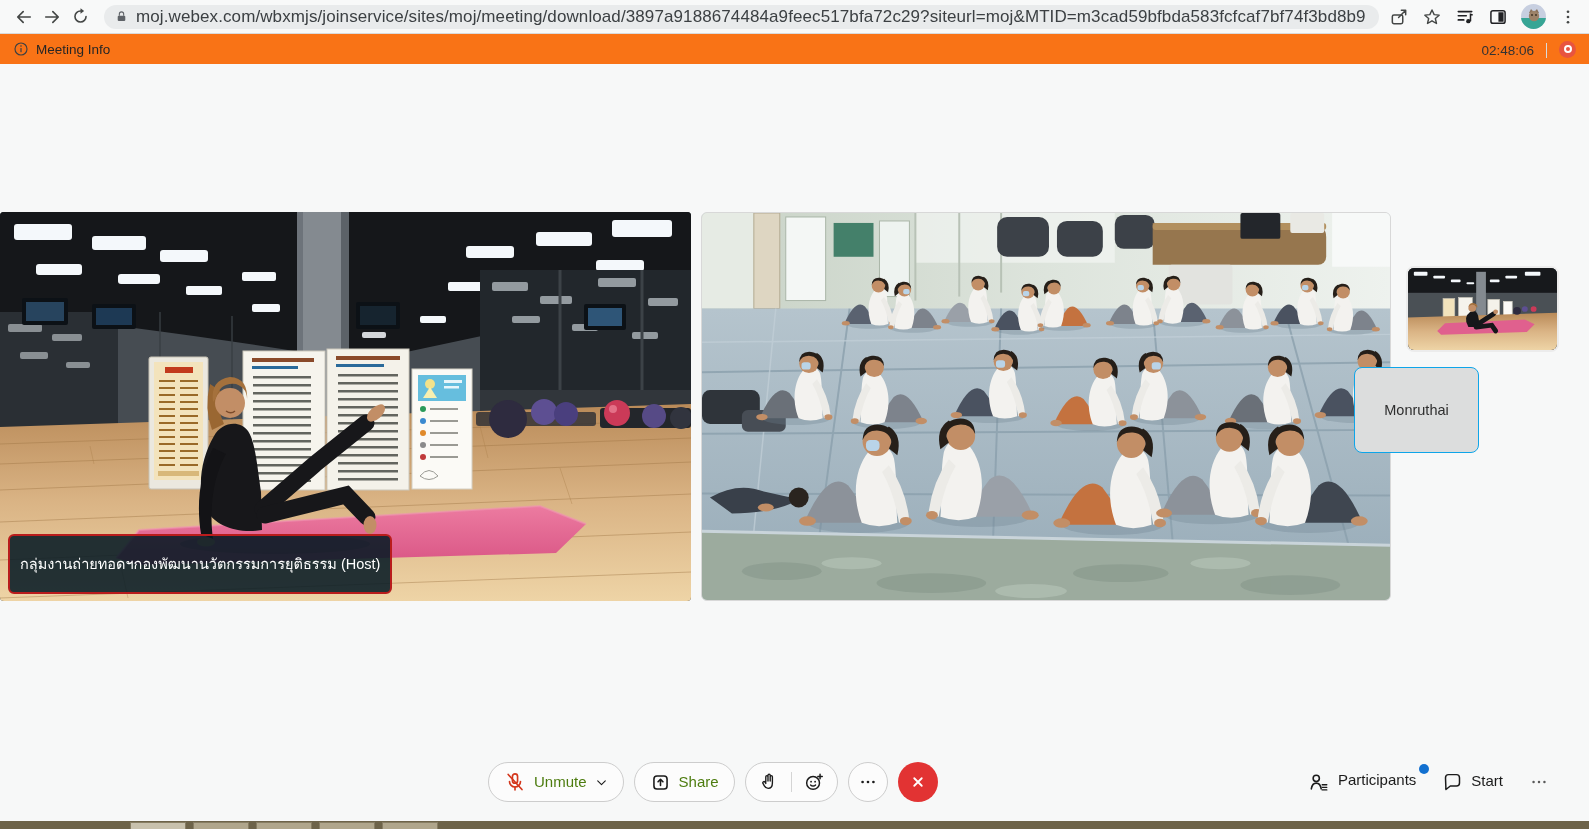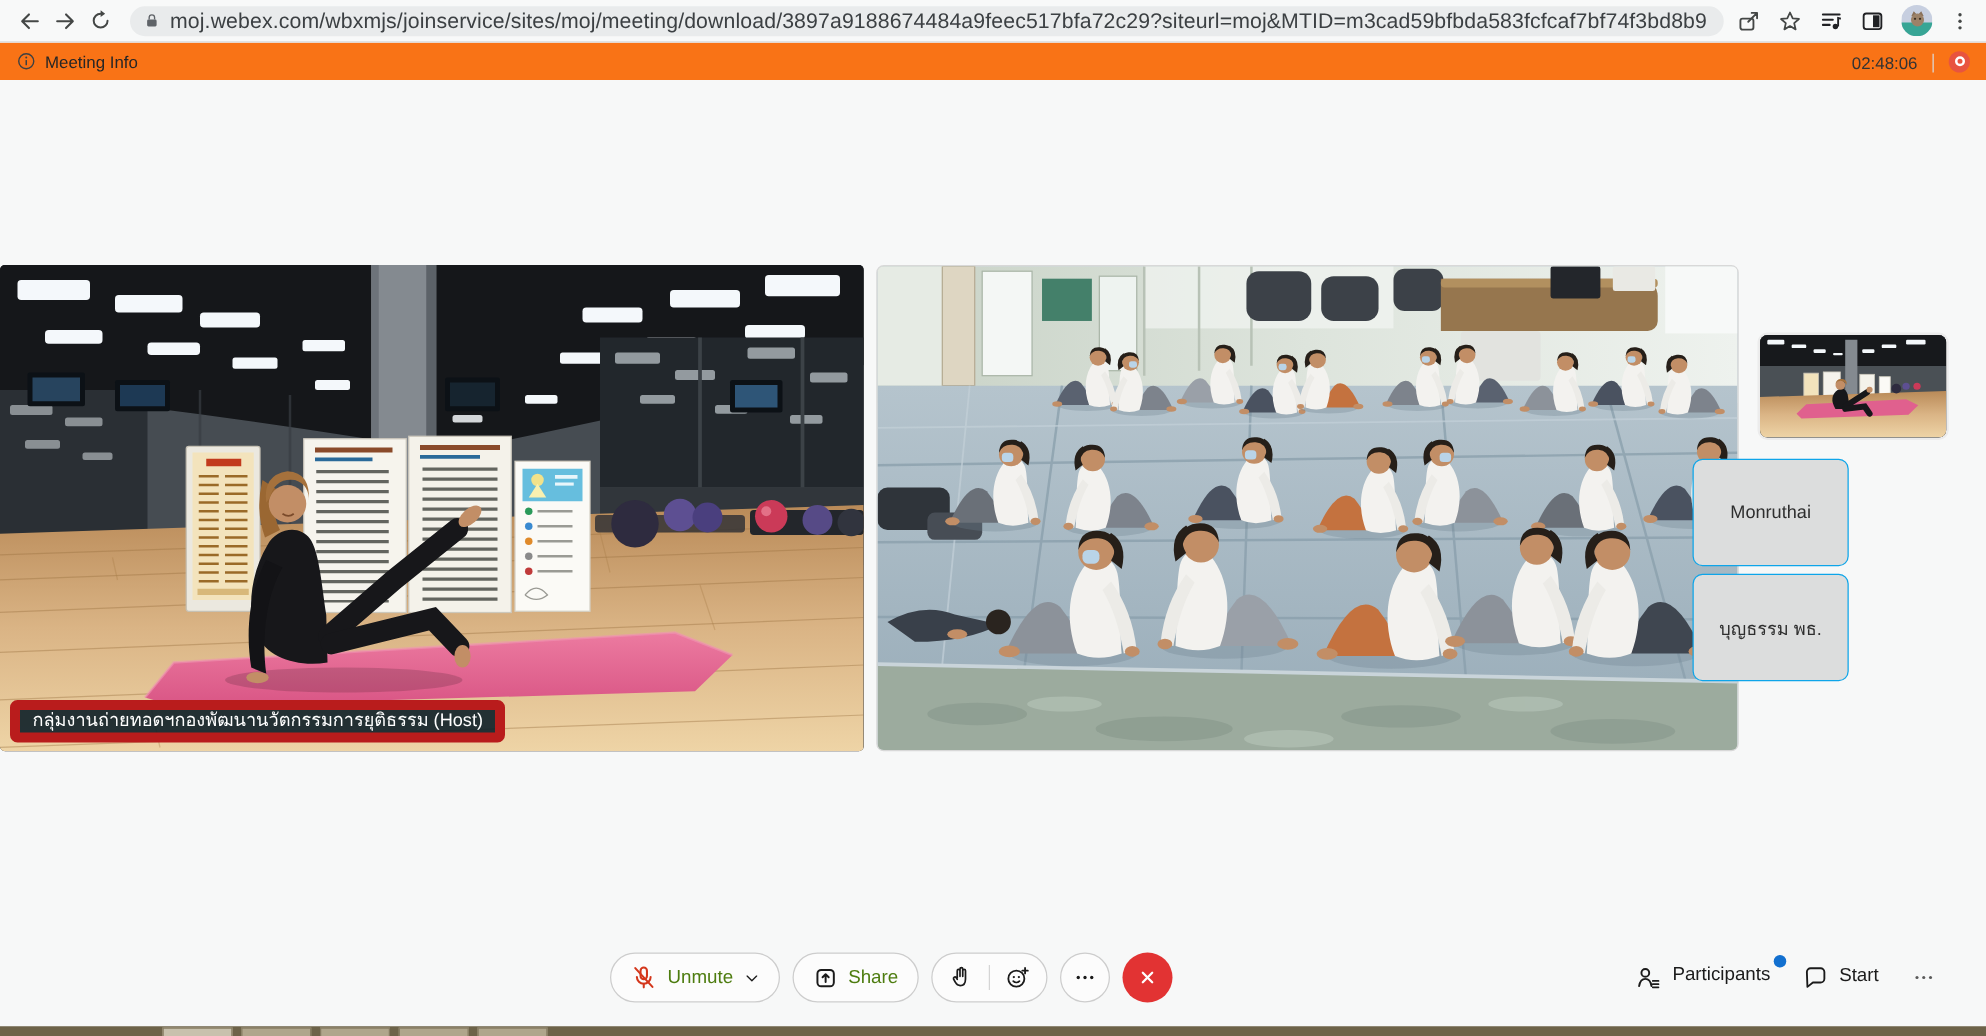--- a/index.html
+++ b/index.html
@@ -27,21 +27,21 @@
   .rec-dot{width:17px;height:17px;border-radius:50%;background:#e8543f;position:relative}
   .rec-dot::after{content:"";position:absolute;left:4.5px;top:4.5px;width:8px;height:8px;border-radius:50%;
     border:2px solid #fff;box-sizing:border-box}
 
   
   .video{position:absolute;top:212px;height:389px;overflow:hidden}
   .video-host{left:0;width:691px;border-radius:4px;background:#222}
   .video-group{left:701px;width:690px;border-radius:6px;border:1px solid #d8d8d8;box-sizing:border-box;background:#cfd8dc}
   svg.scene{position:absolute;inset:0;width:100%;height:100%;display:block}
   .host-label{position:absolute;left:8px;bottom:7px;max-width:94%;background:rgba(7,26,36,.88);
-    border:8px solid #b91c1c;border-radius:6px;color:#fff;font-size:14.5px;padding:0 10px;line-height:1.25;white-space:nowrap}
+    border:2px solid #b91c1c;border-radius:6px;color:#fff;font-size:14.5px;padding:19px 10px;line-height:1.25;white-space:nowrap}
 
   
   .thumb{position:absolute;left:1406px;top:266px;width:153px;height:86px;border-radius:8px;overflow:hidden;
     border:2px solid #ececec;box-sizing:border-box;background:#333}
   .ptile{position:absolute;left:1354px;width:125px;height:86px;background:#dcdddd;border:1px solid #0ea5e9;
     border-radius:8px;display:flex;align-items:center;justify-content:center;font-size:14.5px;color:#2e2e2e;box-sizing:border-box}
   .ptile-0{top:367px}.ptile-1{top:459px}
 
   
   .controls-center{position:absolute;top:762px;left:488px;display:flex;align-items:center;gap:10px;height:40px}
@@ -446,23 +446,20 @@
       <circle cx="66" cy="42" r="4" fill="#c28e66"></circle>
       <path d="M62,41 q1,-5 6,-4 q4,1 3,5 q-1,-3 -4,-3.5 q-3,-.5 -5,2.5 z" fill="#a5713c"></path>
       <path d="M70,60 L88,48" stroke="#17171a" stroke-width="5" stroke-linecap="round"></path>
       <circle cx="90" cy="46" r="2.5" fill="#c28e66"></circle>
       <path d="M70,62 L86,60 L90,66" stroke="#17171a" stroke-width="5" stroke-linecap="round" fill="none"></path>
     </svg>
   </div>
   <div class="ptile ptile-0">
     <span>Monruthai</span>
   </div>
-  <div class="ptile ptile-1">
-    <span>บุญธรรม พธ.</span>
-  </div>
 
   <div class="controls-center">
     <div class="cbtn">
       <svg width="22" height="22" viewBox="0 0 24 24">
         <g stroke="#d4371c" stroke-width="1.8" fill="none" stroke-linecap="round">
           <rect x="9.2" y="3.2" width="5.6" height="10.2" rx="2.8"></rect>
           <path d="M6 11.5a6 6 0 0 0 12 0"></path>
             <line x1="12" y1="17.5" x2="12" y2="20.6"></line>
           <line x1="4.6" y1="3.8" x2="19.6" y2="20.2"></line>
         </g>

